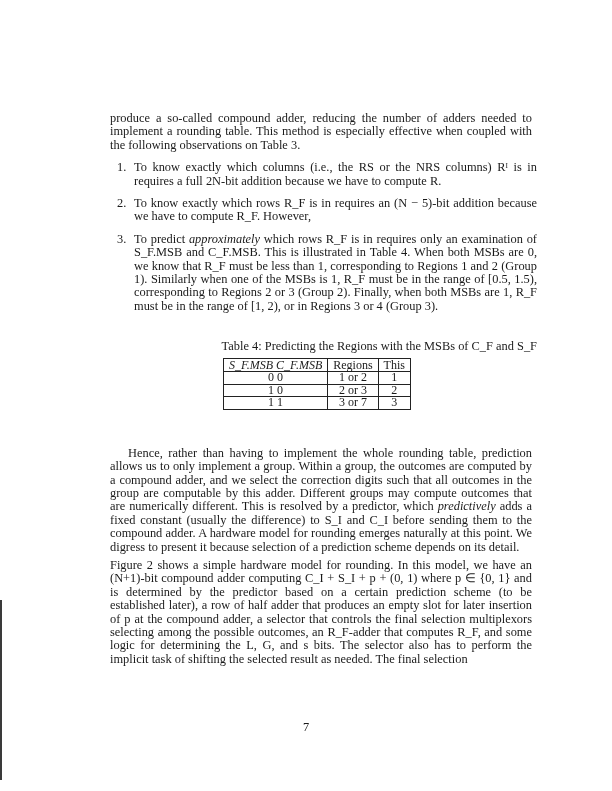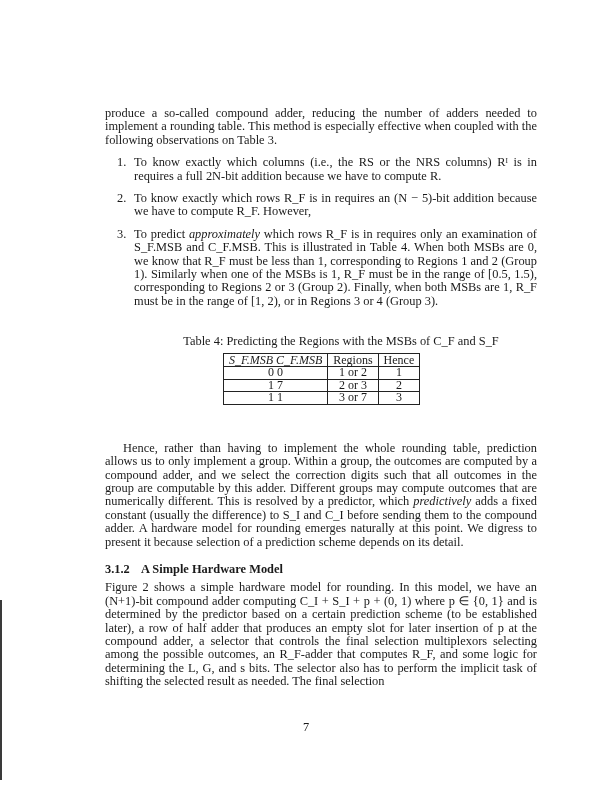--- a/index.html
+++ b/index.html
@@ -2,25 +2,25 @@
 <html><head>
 <meta charset="utf-8">
 <style>
   html, body { margin: 0; padding: 0; }
   body {
     width: 612px; height: 791px; background: #ffffff; position: relative; overflow: hidden;
     font-family: "DejaVu Serif", "Liberation Serif", serif; color: #1a1a1a;
   }
   .scan-edge { position: absolute; left: 0; top: 600px; width: 2px; height: 180px; background: #3a3a3a; }
   .page { position: absolute; left: 105px; top: 107px; width: 432px; font-family: "Liberation Serif", serif; font-size: 12.4px; line-height: 13.4px; }
-  p { margin: 0; text-align: justify; }
+  p { margin: 5px; text-align: justify; }
   .list { margin: 9px 0 0 0; padding: 0; list-style: none; }
   .list li { position: relative; padding-left: 17px; margin-left: 12px; margin-bottom: 9px; text-align: justify; }
   .list li .num { position: absolute; left: 0; top: 0; }
-  .caption { text-align: center; margin-top: 27px; margin-left: 40px; }
+  .caption { text-align: right; margin-top: 27px; margin-left: 40px; }
   table { border-collapse: collapse; margin: 4px 0 0 118px; font-size: 12px; line-height: 11.5px; }
   td, th { border: 1px solid #222; padding: 0 5px; text-align: center; font-weight: normal; margin-left: 32px; }
   th { padding-top: 1px; }
   table tr:first-child th { border-bottom-width: 1px; }
   .indent { text-indent: 18px; margin-top: 37px; }
   h3 { margin: 14px 0 5px 0; font-size: 12.4px; font-weight: bold; }
   h3 .secnum { display: inline-block; width: 36px; }
   .pagenum { position: absolute; left: 0; width: 612px; top: 720px; text-align: center; font-family: "Liberation Serif", serif; font-size: 12.4px; }
   i { }
 </style>
@@ -46,40 +46,39 @@
       <span>To predict </span><i>approximately</i><span> which rows R_F is in requires only an examination of S_F.MSB and C_F.MSB. This is illustrated in Table 4. When both MSBs are 0, we know that R_F must be less than 1, corresponding to Regions 1 and 2 (Group 1). Similarly when one of the MSBs is 1, R_F must be in the range of [0.5, 1.5), corresponding to Regions 2 or 3 (Group 2). Finally, when both MSBs are 1, R_F must be in the range of [1, 2), or in Regions 3 or 4 (Group 3).</span>
     </li>
   </ol>
 
   <div class="caption">Table 4: Predicting the Regions with the MSBs of C_F and S_F</div>
   <table>
     <tbody>
         <tr>
       <th style="font-style:italic">S_F.MSB C_F.MSB</th>
       <th>Regions</th>
-      <th>Hence</th>
+      <th>This</th>
     </tr>
     <tr>
       <td>0 0</td>
       <td>1 or 2</td>
       <td>1</td>
     </tr>
     <tr>
-      <td>1 7</td>
+      <td>1 0</td>
       <td>2 or 3</td>
       <td>2</td>
     </tr>
     <tr>
       <td>1 1</td>
       <td>3 or 7</td>
       <td>3</td>
     </tr>
   </tbody>
     </table>
 
   <p class="indent"><span>Hence, rather than having to implement the whole rounding table, prediction allows us to only implement a group.  Within a group, the outcomes are computed by a compound adder, and we select the correction digits such that all outcomes in the group are computable by this adder.  Different groups may compute outcomes that are numerically different.  This is resolved by a predictor, which </span><i>predictively</i><span> adds a fixed constant (usually the difference) to S_I and C_I before sending them to the compound adder.  A hardware model for rounding emerges naturally at this point.  We digress to present it because selection of a prediction scheme depends on its detail.</span></p>
 
-  <h3><span class="secnum">3.1.2</span><span>A Simple Hardware Model</span></h3>
 
   <p>Figure 2 shows a simple hardware model for rounding.  In this model, we have an (N+1)-bit compound adder computing C_I + S_I + p + (0, 1) where p ∈ {0, 1} and is determined by the predictor based on a certain prediction scheme (to be established later), a row of half adder that produces an empty slot for later insertion of p at the compound adder, a selector that controls the final selection multiplexors selecting among the possible outcomes, an R_F-adder that computes R_F, and some logic for determining the L, G, and s bits.  The selector also has to perform the implicit task of shifting the selected result as needed.  The final selection</p>
 </div>
 
 <div class="pagenum">7</div>
 
 </body></html>

